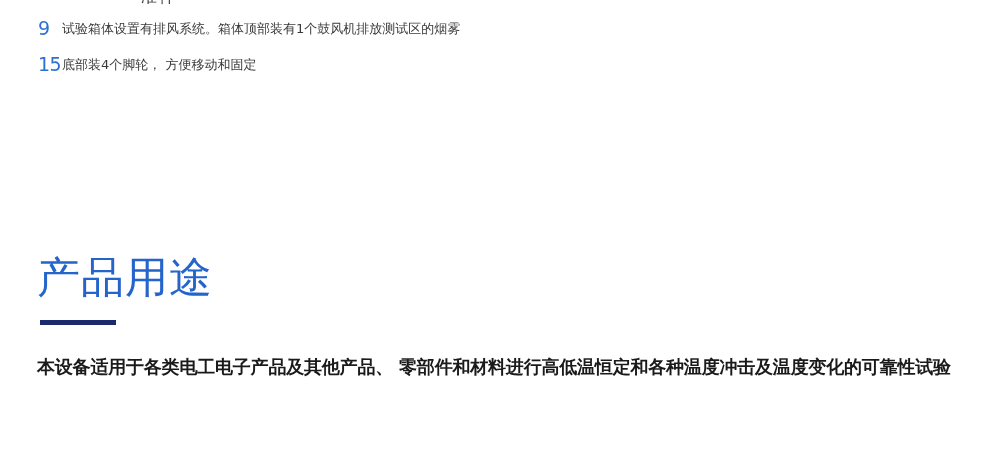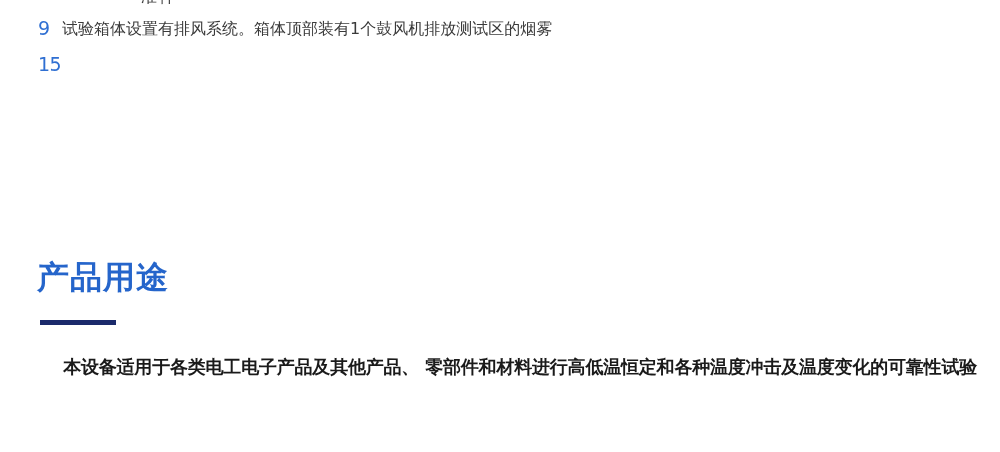--- a/index.html
+++ b/index.html
@@ -40,32 +40,32 @@
     flex-shrink: 0;
     min-width: 24px;
     color: #2f6fd2;
     font-size: 19px;
     font-weight: 500;
     line-height: 23px;
     letter-spacing: -0.5px;
   }
   .feature-text {
     color: #3a3a3a;
-    font-size: 16px;
+    font-size: 13px;
     line-height: 23px;
   }
   .feature-line { display: block; }
 
   .section-title {
     position: absolute;
     top: 258px;
     left: 37px;
     color: #2565cb;
-    font-size: 32px;
-    font-weight: bold;
+    font-size: 43px;
+    font-weight: normal;
     letter-spacing: 1px;
     line-height: 38px;
   }
   .title-underline {
     position: absolute;
     top: 320px;
     left: 40px;
     width: 76px;
     height: 5px;
     background: #1b2a6b;
@@ -73,21 +73,20 @@
   .usage-paragraph {
     position: absolute;
     top: 355px;
     left: 37px;
     width: 940px;
     color: #1a1a1a;
     font-size: 18px;
     font-weight: bold;
     line-height: 24px;
     letter-spacing: -0.2px;
-    text-align: right;
   }
 </style>
 </head>
 <body>
 
 <div class="page">
 
   <div class="clip-fragment">
     <span>准件</span>
   </div>
@@ -97,20 +96,23 @@
     <div class="feature-item">
       <span class="feature-num">9</span>
       <div class="feature-text">
         <span class="feature-line">试验箱体设置有排风系统。箱体顶部装有1个鼓风机排放测试区的烟雾</span>
       </div>
     </div>
 
 
     <div class="feature-item">
       <span class="feature-num">15</span>
+      <div class="feature-text">
+        <span class="feature-line">底部装4个脚轮， 方便移动和固定</span>
+      </div>
     </div>
 
   </div>
 
   <h2 class="section-title">产品用途</h2>
 
   <div class="title-underline"></div>
 
   <p class="usage-paragraph">本设备适用于各类电工电子产品及其他产品、 零部件和材料进行高低温恒定和各种温度冲击及温度变化的可靠性试验</p>
 

